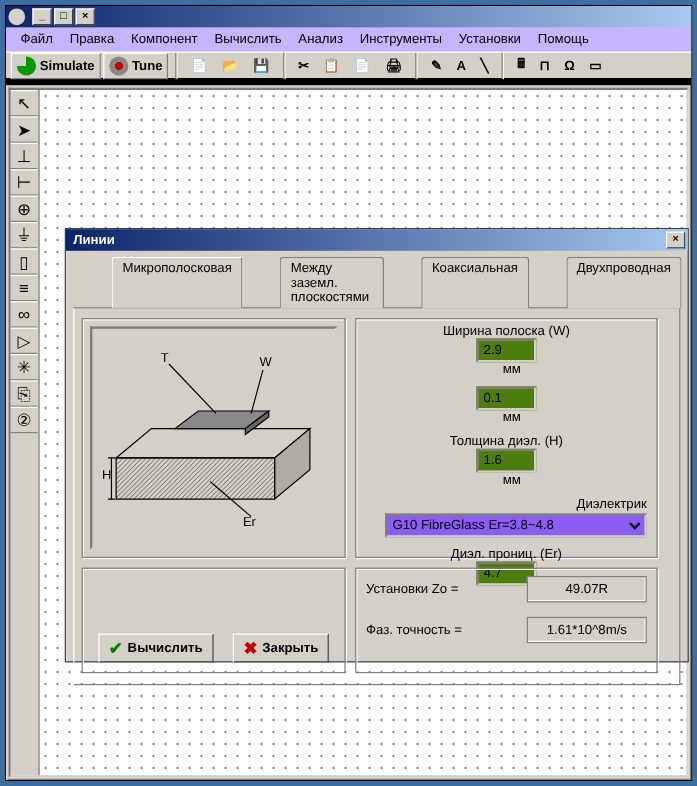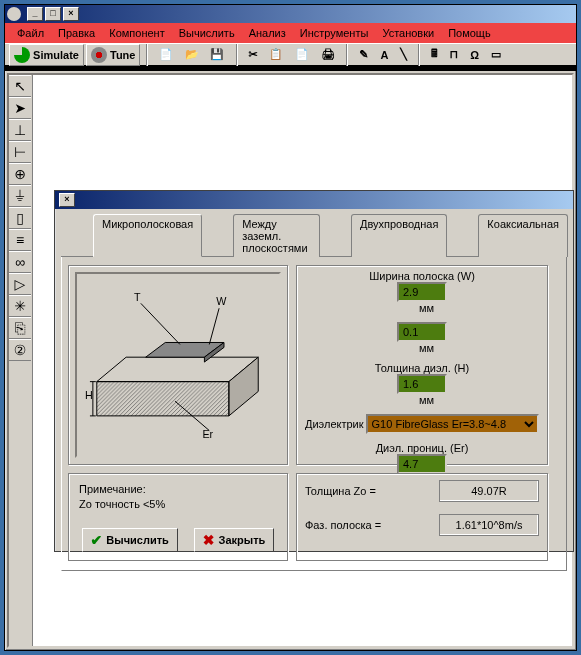--- a/index.html
+++ b/index.html
@@ -4,21 +4,21 @@
 <style>
 * { box-sizing: border-box; margin: 0; padding: 0; font-family: "Tahoma", "MS Sans Serif", sans-serif; font-size: 11px; }
 body { background: #3a6ea5; width: 581px; height: 655px; position: relative; overflow: hidden; }
 
 .main-window { position: absolute; top: 4px; left: 4px; width: 573px; height: 647px; background: #d4d0c8; border: 1px solid #000; box-shadow: inset 1px 1px 0 #dfdfdf, inset -1px -1px 0 #808080; }
 .titlebar { height: 18px; background: linear-gradient(to right, #0a246a, #a6caf0); color: #fff; display: flex; align-items: center; padding: 0 2px; font-weight: bold; }
 .titlebar .icon { width: 14px; height: 14px; background: #d4d0c8; border-radius: 50%; margin-right: 4px; display: inline-block; }
 .titlebar .title { flex: 1; }
 .titlebar .win-btn { width: 16px; height: 14px; background: #d4d0c8; border: 1px solid #fff; border-right-color: #404040; border-bottom-color: #404040; margin-left: 2px; font-family: Arial; font-size: 9px; font-weight: bold; color: #000; text-align: center; line-height: 11px; cursor: pointer; }
 
-.menubar { height: 20px; display: flex; align-items: center; padding: 0 6px; gap: 2px; background: #ef4444; }
+.menubar { height: 20px; display: flex; align-items: center; padding: 0 6px; gap: 2px; background: #c4b5fd; }
 .menubar span { padding: 2px 6px; cursor: pointer; }
 
 .toolbar { height: 28px; border-top: 1px solid #fff; border-bottom: 6px solid #000000; display: flex; align-items: center; padding: 0 4px; gap: 2px; background: #d4d0c8; }
 .tb-btn { height: 22px; display: inline-flex; align-items: center; padding: 0 4px; border: 1px solid transparent; cursor: pointer; font-weight: bold; }
 .tb-btn.raised { border: 1px solid #fff; border-right-color: #808080; border-bottom-color: #808080; }
 .tb-sep { width: 2px; height: 22px; border-left: 1px solid #808080; border-right: 1px solid #fff; margin: 0 4px; }
 .tb-icon { width: 16px; height: 16px; display: inline-block; }
 .icon-simulate { background: conic-gradient(#090 0deg 270deg, transparent 270deg 360deg); border-radius: 50%; }
 .icon-tune { background: radial-gradient(circle, #c00 30%, #888 30%); border-radius: 50%; }
 
@@ -42,21 +42,21 @@
 .gb-note { top: 216px; left: 6px; width: 220px; height: 88px; }
 .gb-results { top: 216px; left: 234px; width: 252px; height: 88px; }
 
 .diagram-inner { margin: 6px; width: 206px; height: 186px; border: 2px inset #d4d0c8; background: #d4d0c8; position: relative; }
 .diagram-inner svg { width: 100%; height: 100%; }
 
 .input-row { display: flex; align-items: center; padding: 4px 8px; flex-direction: column; }
 .input-row label { flex: 1; }
 .input-row input.txt { width: 50px; height: 20px; border: 2px inset #d4d0c8; background: #4d7c0f; padding: 0 4px; font-size: 11px; }
 .input-row .unit { width: 24px; text-align: right; }
-.input-row select { width: 218px; height: 20px; border: 2px inset #d4d0c8; background: #a16207; font-size: 11px; }
+.input-row select { width: 218px; height: 20px; border: 2px inset #d4d0c8; background: #8b5cf6; font-size: 11px; }
 
 .note-text { padding: 8px 10px; line-height: 1.4; }
 .result-row { display: flex; align-items: center; padding: 6px 8px; }
 .result-row label { flex: 1; }
 .result-field { width: 100px; height: 22px; border: 1px solid #808080; box-shadow: inset -1px -1px 0 #fff; background: #d4d0c8; text-align: center; line-height: 20px; }
 
 .btn { height: 24px; padding: 0 8px; border: 1px solid; border-color: #fff #404040 #404040 #fff; background: #d4d0c8; cursor: pointer; display: inline-flex; align-items: center; gap: 4px; font-weight: bold; font-size: 11px; }
 .btn-row { position: absolute; bottom: 8px; left: 0; width: 100%; display: flex; justify-content: center; gap: 16px; }
 .check-icon { color: #008000; font-size: 14px; }
 .x-icon { color: #c00000; font-size: 14px; }
@@ -123,28 +123,29 @@
       <div class="vtb">✳</div>
       <div class="vtb">⎘</div>
       <div class="vtb">②</div>
     </div>
     <div class="canvas"></div>
   </div>
 </div>
 
 <div class="dialog">
   <div class="titlebar">
+    <span class="title" style="padding-left:4px;">Линии</span>
     <span class="win-btn">×</span>
   </div>
   <div class="dialog-body">
     <div class="tabs">
       <div class="tab active">Микрополосковая</div>
       <div class="tab">Между заземл. плоскостями</div>
+      <div class="tab">Коаксиальная</div>
       <div class="tab">Двухпроводная</div>
-      <div class="tab">Коаксиальная</div>
     </div>
     <div class="tab-content">
 
       <div class="groupbox gb-diagram">
         <div class="diagram-inner">
           <svg viewBox="0 0 206 186">
             <polygon points="20,110 155,110 185,85 50,85" fill="#d4d0c8" stroke="#000"></polygon>
             <polygon points="155,110 185,85 185,120 155,145" fill="#b0aca4" stroke="#000"></polygon>
             <polygon points="20,110 155,110 155,145 20,145" fill="url(#hatch)" stroke="#000"></polygon>
             <polygon points="70,85 130,85 150,70 90,70" fill="#888" stroke="#000"></polygon>
@@ -176,56 +177,52 @@
         </div>
         <div class="input-row">
           <input class="txt" value="0.1" style="">
           <span class="unit">мм</span>
         </div>
         <div class="input-row">
           <label>Толщина диэл. (H)</label>
           <input class="txt" value="1.6" style="">
           <span class="unit">мм</span>
         </div>
-        <div class="input-row" style="flex-direction:row; align-items:center; gap:2px;">
+        <div class="input-row" style="flex-direction:column; align-items:flex-end; gap:2px;">
           <label>Диэлектрик</label>
           <select>
             <option>G10 FibreGlass Er=3.8~4.8</option>
           </select>
         </div>
         <div class="input-row">
           <label>Диэл. прониц. (Er)</label>
           <input class="txt" value="4.7" style="">
           <span class="unit"></span>
         </div>
       </div>
 
       <div class="groupbox gb-note">
-        <div class="note-text">
-          <div>Примечание:</div>
-          <div>Zo точность &lt;5%</div>
-        </div>
         <div class="btn-row">
           <button class="btn">
               <span class="check-icon">✔</span>
               <span>Вычислить</span>
             </button>
           <button class="btn">
               <span class="x-icon">✖</span>
               <span>Закрыть</span>
             </button>
         </div>
       </div>
 
       <div class="groupbox gb-results">
         <div class="result-row">
-          <label>Толщина Zo =</label>
+          <label>Установки Zo =</label>
           <div class="result-field">49.07R</div>
         </div>
         <div class="result-row">
-          <label>Фаз. полоска = </label>
+          <label>Фаз. точность = </label>
           <div class="result-field">1.61*10^8m/s</div>
         </div>
       </div>
 
     </div>
   </div>
 </div>
 
 </body></html>

